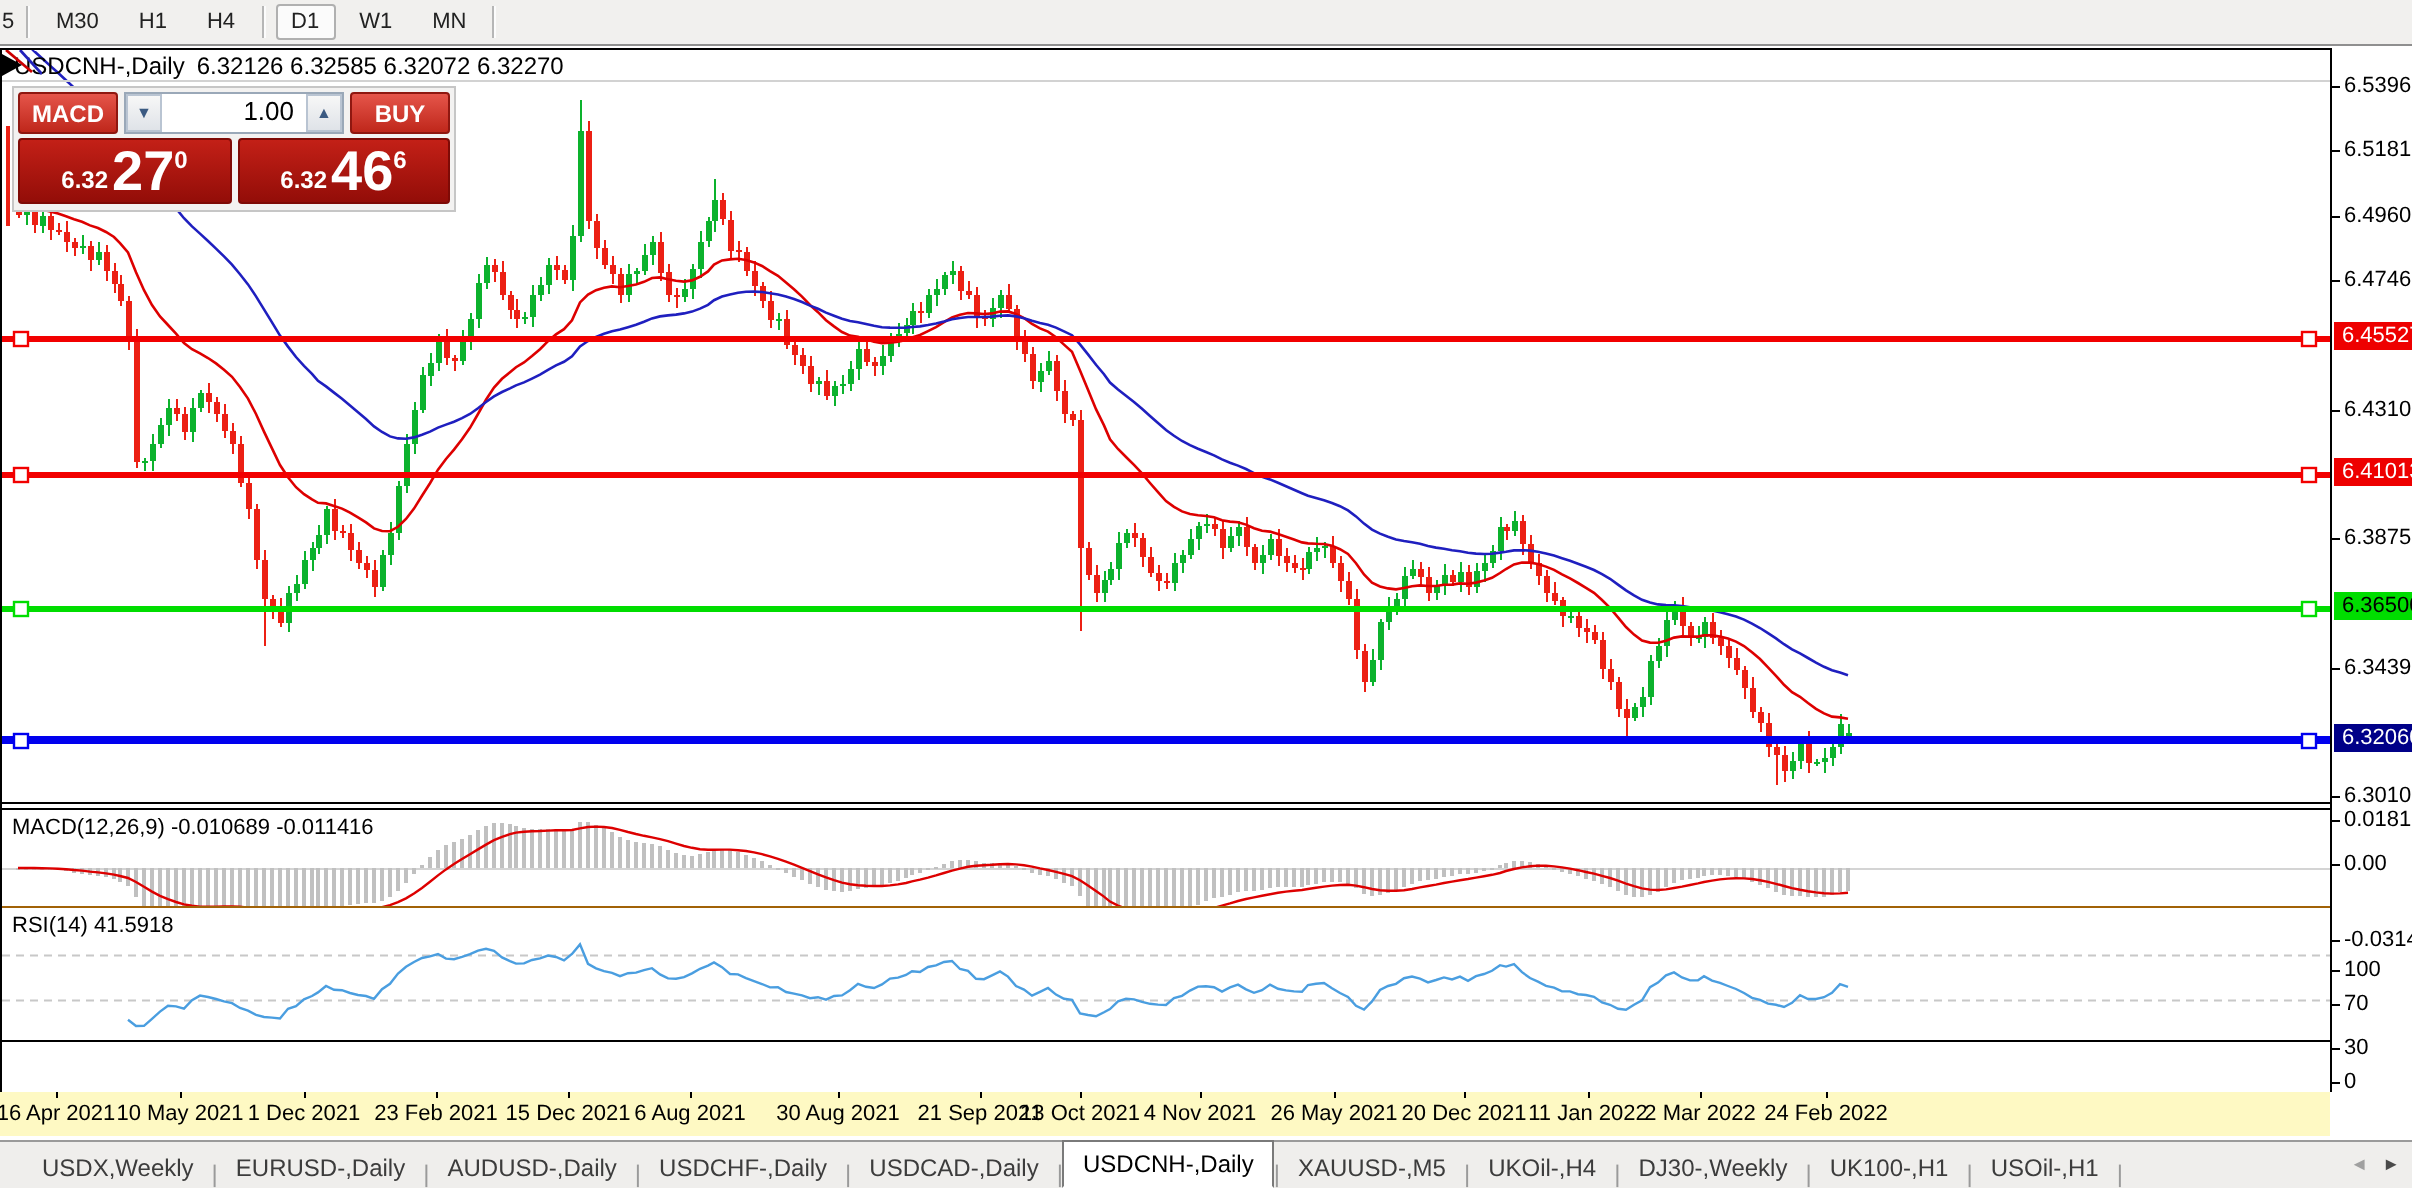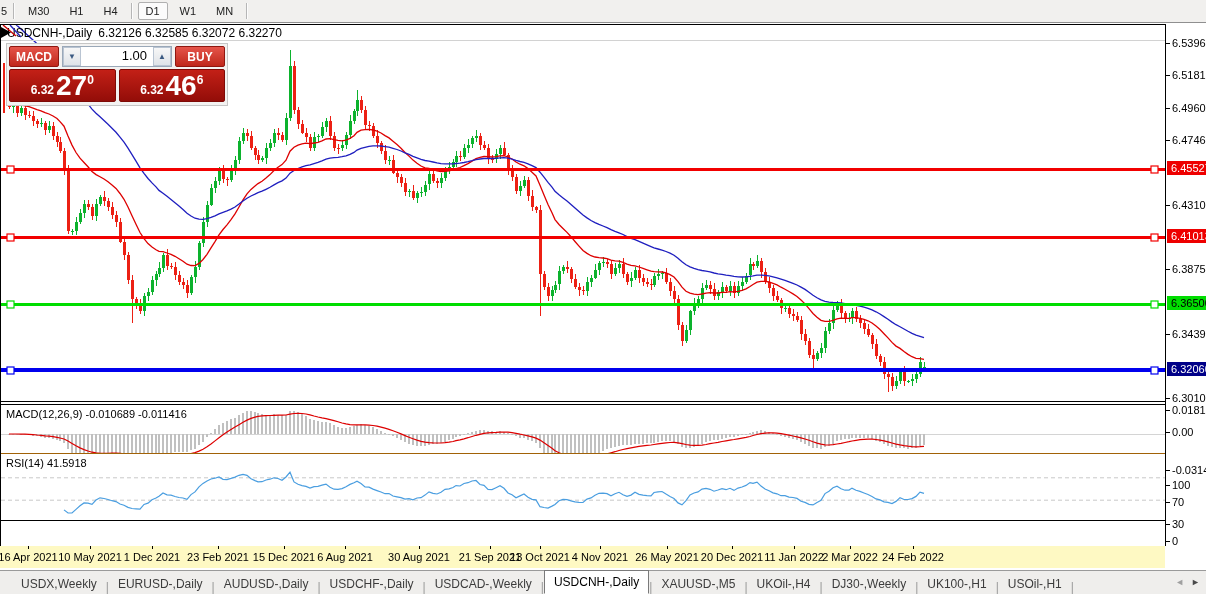--- a/index.html
+++ b/index.html
@@ -949,21 +949,21 @@
 
   <div id="tabbar">
       <div class="tab">USDX,Weekly</div>
       <span class="tab-sep">|</span>
       <div class="tab">EURUSD-,Daily</div>
       <span class="tab-sep">|</span>
       <div class="tab">AUDUSD-,Daily</div>
       <span class="tab-sep">|</span>
       <div class="tab">USDCHF-,Daily</div>
       <span class="tab-sep">|</span>
-      <div class="tab">USDCAD-,Weekly</div>
+      <div class="tab">USDCAD-,Daily</div>
       <span class="tab-sep">|</span>
       <div class="tab active">USDCNH-,Daily</div>
       <span class="tab-sep">|</span>
       <div class="tab">XAUUSD-,M5</div>
       <span class="tab-sep">|</span>
       <div class="tab">UKOil-,H4</div>
       <span class="tab-sep">|</span>
       <div class="tab">DJ30-,Weekly</div>
       <span class="tab-sep">|</span>
       <div class="tab">UK100-,H1</div>

